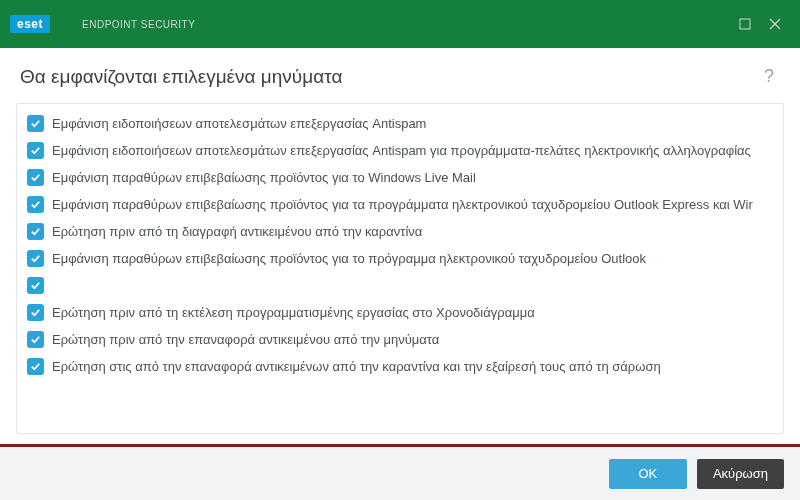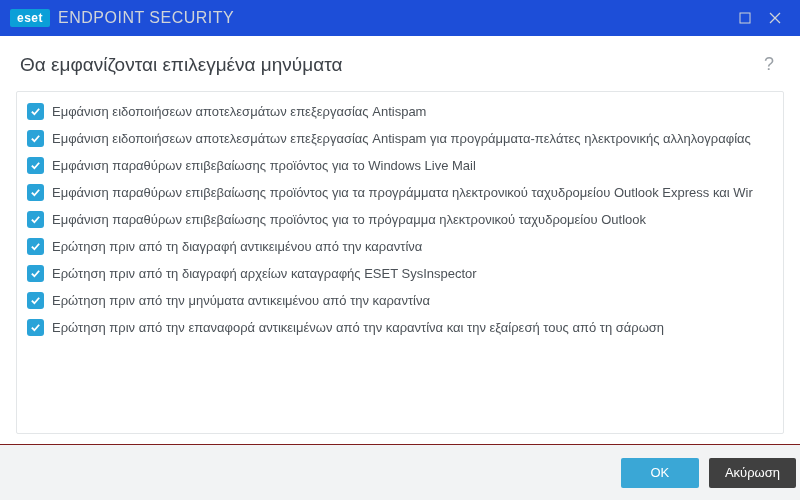--- a/index.html
+++ b/index.html
@@ -6,42 +6,43 @@
   body {
     font-family: "Segoe UI", Arial, sans-serif;
     background: #fff;
     width: 800px;
     height: 500px;
     overflow: hidden;
     display: flex;
     flex-direction: column;
   }
   .titlebar {
-    height: 36px;
-    background: #1d4ed8;
+    height: 48px;
+    background: #15803d;
     display: flex;
     align-items: center;
     padding: 0 10px;
     color: #e9ecef;
   }
   .brand-badge {
     background: #0b9fd8;
     color: #fff;
     font-weight: 700;
     font-size: 12px;
     padding: 2px 7px;
     border-radius: 2px;
     letter-spacing: 0.5px;
     margin-right: 8px;
   }
   .brand-text {
-    font-size: 16px;
+    font-size: 10px;
     letter-spacing: 0.5px;
     color: #d0d4d8;
     font-weight: 400;
+    margin-left: 24px;
   }
   .titlebar-spacer { flex: 1; }
   .titlebar-btn {
     width: 30px;
     height: 36px;
     display: flex;
     align-items: center;
     justify-content: center;
     color: #cfd3d7;
     cursor: pointer;
@@ -113,26 +114,26 @@
     display: flex;
     align-items: center;
     justify-content: center;
     cursor: pointer;
   }
   .chk svg { display: block; }
   .row .lbl { overflow: hidden; text-overflow: clip; }
   .footer {
     height: 56px;
     background: #f2f3f4;
-    border-top: 1px solid #7f1d1d;
+    border-top: 3px solid #7f1d1d;
     display: flex;
     align-items: center;
     justify-content: flex-end;
     gap: 10px;
-    padding: 0 4px;
+    padding: 0 16px;
   }
   .btn {
     min-width: 78px;
     height: 30px;
     border: none;
     border-radius: 2px;
     font-size: 13px;
     cursor: pointer;
     color: #fff;
     padding: 0 16px;
@@ -199,53 +200,60 @@
           </svg>
         </div>
         <span class="lbl">Εμφάνιση παραθύρων επιβεβαίωσης προϊόντος για τα προγράμματα ηλεκτρονικού ταχυδρομείου Outlook Express και Wir</span>
       </div>
       <div class="row">
         <div class="chk">
           <svg width="11" height="11" viewBox="0 0 12 12">
             <polyline points="2,6.2 4.8,9 10,3" fill="none" stroke="#fff" stroke-width="2"></polyline>
           </svg>
         </div>
+        <span class="lbl">Ερώτηση πριν από τη διαγραφή αντικειμένου από την καραντίνα</span>
+      </div>
+      <div class="row">
+        <div class="chk">
+          <svg width="11" height="11" viewBox="0 0 12 12">
+            <polyline points="2,6.2 4.8,9 10,3" fill="none" stroke="#fff" stroke-width="2"></polyline>
+          </svg>
+        </div>
         <span class="lbl">Εμφάνιση παραθύρων επιβεβαίωσης προϊόντος για το πρόγραμμα ηλεκτρονικού ταχυδρομείου Outlook</span>
       </div>
       <div class="row">
         <div class="chk">
           <svg width="11" height="11" viewBox="0 0 12 12">
             <polyline points="2,6.2 4.8,9 10,3" fill="none" stroke="#fff" stroke-width="2"></polyline>
           </svg>
         </div>
-        <span class="lbl">Ερώτηση πριν από τη διαγραφή αντικειμένου από την καραντίνα</span>
-      </div>
-      <div class="row">
-        <div class="chk">
-          <svg width="11" height="11" viewBox="0 0 12 12">
-            <polyline points="2,6.2 4.8,9 10,3" fill="none" stroke="#fff" stroke-width="2"></polyline>
-          </svg>
-        </div>
-        <span class="lbl">Ερώτηση πριν από τη διαγραφή αρχείων καταγραφής ESET SysInspector</span>
-      </div>
-      <div class="row">
-        <div class="chk">
-          <svg width="11" height="11" viewBox="0 0 12 12">
-            <polyline points="2,6.2 4.8,9 10,3" fill="none" stroke="#fff" stroke-width="2"></polyline>
-          </svg>
-        </div>
-        <span class="lbl">Ερώτηση πριν από την μηνύματα αντικειμένου από την καραντίνα</span>
-      </div>
-      <div class="row">
-        <div class="chk">
-          <svg width="11" height="11" viewBox="0 0 12 12">
-            <polyline points="2,6.2 4.8,9 10,3" fill="none" stroke="#fff" stroke-width="2"></polyline>
-          </svg>
-        </div>
-        <span class="lbl">Ερώτηση πριν από την επαναφορά αντικειμένων από την καραντίνα και την εξαίρεσή τους από τη σάρωση</span>
+      </div>
+      <div class="row">
+        <div class="chk">
+          <svg width="11" height="11" viewBox="0 0 12 12">
+            <polyline points="2,6.2 4.8,9 10,3" fill="none" stroke="#fff" stroke-width="2"></polyline>
+          </svg>
+        </div>
+        <span class="lbl">Ερώτηση πριν από τη εκτέλεση προγραμματισμένης εργασίας στο Χρονοδιάγραμμα</span>
+      </div>
+      <div class="row">
+        <div class="chk">
+          <svg width="11" height="11" viewBox="0 0 12 12">
+            <polyline points="2,6.2 4.8,9 10,3" fill="none" stroke="#fff" stroke-width="2"></polyline>
+          </svg>
+        </div>
+        <span class="lbl">Ερώτηση πριν από την επαναφορά αντικειμένου από την μηνύματα</span>
+      </div>
+      <div class="row">
+        <div class="chk">
+          <svg width="11" height="11" viewBox="0 0 12 12">
+            <polyline points="2,6.2 4.8,9 10,3" fill="none" stroke="#fff" stroke-width="2"></polyline>
+          </svg>
+        </div>
+        <span class="lbl">Ερώτηση στις από την επαναφορά αντικειμένων από την καραντίνα και την εξαίρεσή τους από τη σάρωση</span>
       </div>
     </div>
   <div class="hscroll">
       <div class="hscroll-inner"></div>
     </div>
 </div>
 
 <div class="footer">
   <button class="btn btn-primary">OK</button>
   <button class="btn btn-secondary">Ακύρωση</button>

